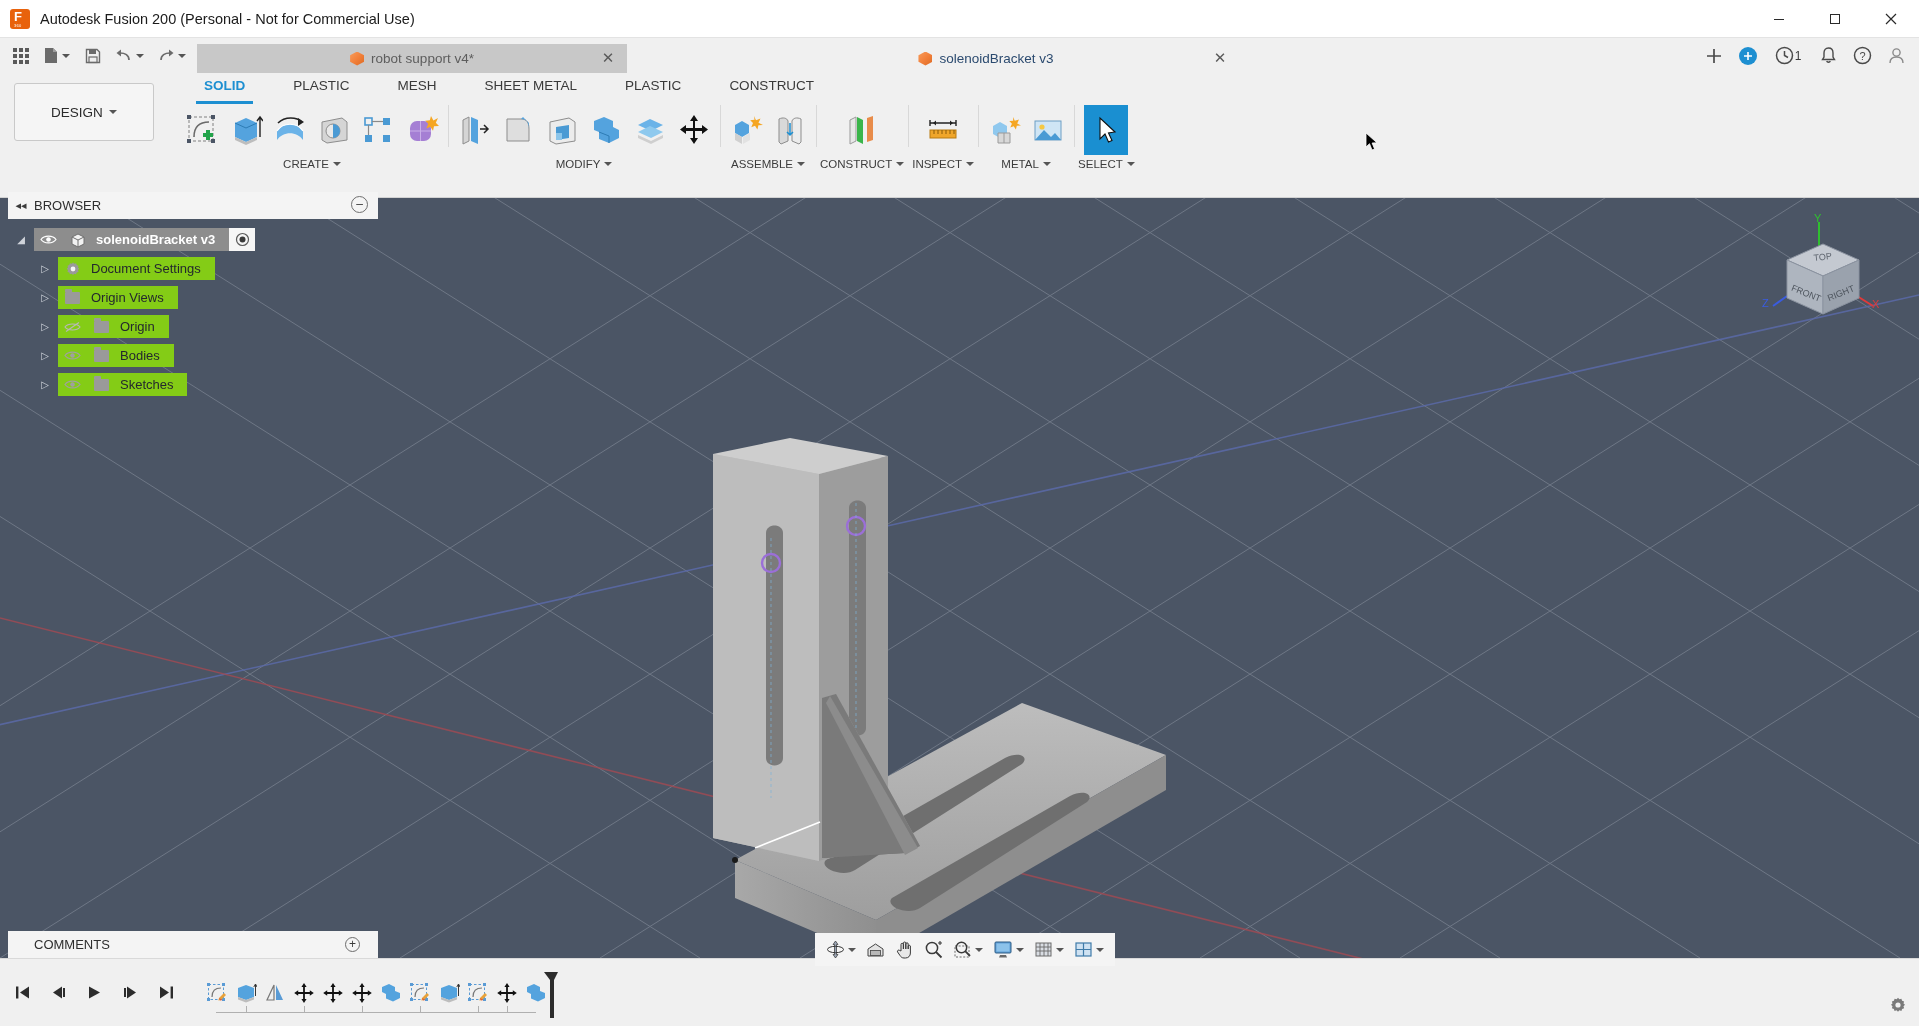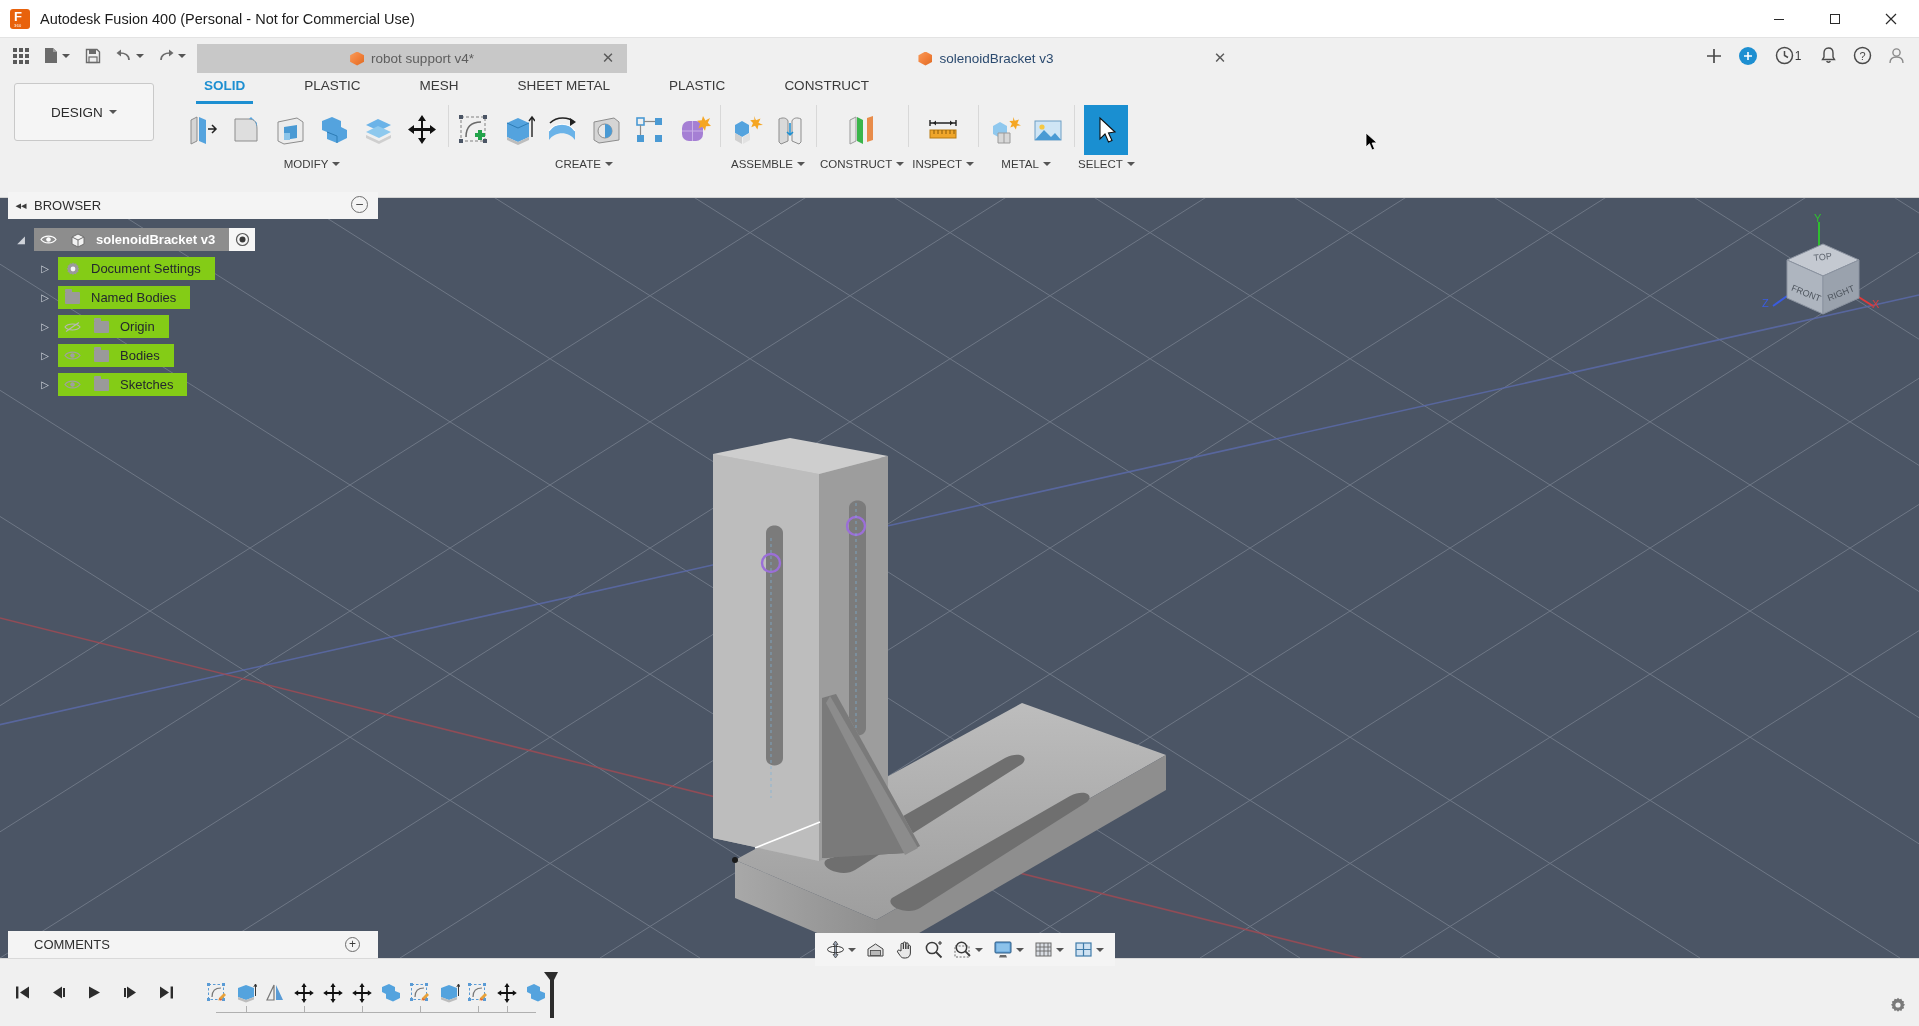--- a/index.html
+++ b/index.html
@@ -50,21 +50,21 @@
   .badge-txt { font-size:12px; color:#3a3a3a; margin-left:1px; }
 
   
   .ribbon { height:125px; background:#f0f0f0; display:flex;
     border-bottom:1px solid #d2d2d2; position:relative; }
   .designbox { width:140px; margin:10px 0 0 14px; height:58px;
     border:1px solid #c9c9c9; background:#f5f5f5; border-radius:3px;
     display:flex; align-items:center; justify-content:center;
     font-size:13.5px; color:#2b2b2b; }
   .ribbon-right { flex:1; display:flex; flex-direction:column; }
-  .tabs { height:28px; display:flex; align-items:center; padding-left:28px; gap:15px; }
+  .tabs { height:28px; display:flex; align-items:center; padding-left:28px; gap:4px; }
   .rtab { font-size:13.5px; color:#3a3a3a; padding:0 22px; height:28px;
     line-height:26px; position:relative; white-space:nowrap; }
   .rtab.on { color:#1d8fd1; font-weight:bold; }
   .rtab.on::after { content:""; position:absolute; left:14px; right:14px;
     bottom:-3px; height:3px; background:#1d8fd1; }
   .panels { display:flex; align-items:flex-start; padding-left:22px; flex:1; }
   .panel { display:flex; flex-direction:column; align-items:center;
     position:relative; padding:0 4px; }
   .panel + .panel::before { content:""; position:absolute; left:0; top:4px;
     bottom:28px; width:1px; background:#d8d8d8; }
@@ -134,21 +134,21 @@
   .tlmarker { position:absolute; right:-8px; top:-4px; width:16px; }
   .tlgear { position:absolute; right:12px; bottom:8px; }
 
   .cursor-arrow { position:absolute; z-index:60; }
 </style>
 </head>
 <body>
 
 <div class="titlebar">
   <div class="app-logo"></div>
-  <div class="app-title">Autodesk Fusion 400 (Personal - Not for Commercial Use)</div>
+  <div class="app-title">Autodesk Fusion 200 (Personal - Not for Commercial Use)</div>
   <div class="win-ctrls">
     <div class="win-btn">
       <svg width="12" height="12" viewBox="0 0 12 12">
           <rect x="1" y="6" width="10" height="1" fill="#2a2a2a"></rect>
         </svg>
     </div>
     <div class="win-btn">
       <svg width="12" height="12" viewBox="0 0 12 12">
           <rect x="1.5" y="1.5" width="9" height="9" fill="none" stroke="#2a2a2a" stroke-width="1"></rect>
         </svg>
@@ -274,68 +274,20 @@
       <div class="rtab">PLASTIC</div>
       <div class="rtab">CONSTRUCT</div>
     </div>
 
     <div class="panels">
 
       <div class="panel">
         <div class="prow">
           <div class="pbtn">
             <svg width="34" height="34" viewBox="0 0 34 34">
-              <path d="M6 7 L12 4 L12 28 L6 31 Z" fill="#d5d5d5" stroke="#8d8d8d"></path>
-              <path d="M14 4 L21 7 L21 31 L14 28 Z" fill="#54a3de"></path>
-              <path d="M23 16 h7 M27 12 l4 4 -4 4" stroke="#222" stroke-width="1.5" fill="none"></path>
-            </svg>
-          </div>
-          <div class="pbtn">
-            <svg width="34" height="34" viewBox="0 0 34 34">
-              <path d="M6 6 H20 C26 6 28 10 28 16 V28 H6 Z" fill="#dedede" stroke="#8d8d8d"></path>
-              <path d="M20 6 C26 6 28 10 28 16 L28 10 L22 4 Z" fill="#54a3de"></path>
-              <path d="M6 28 L12 32 L34 32" fill="#b8b8b8" opacity="0"></path>
-            </svg>
-          </div>
-          <div class="pbtn">
-            <svg width="34" height="34" viewBox="0 0 34 34">
-              <path d="M5 9 L24 5 L30 9 L30 28 L11 31 L5 28 Z" fill="#ececec" stroke="#8d8d8d"></path>
-              <path d="M11 14 L24 12 L24 25 L11 27 Z" fill="#4a9ad4"></path>
-              <path d="M11 20 L17 20 L17 27 L11 27 Z" fill="#8cc5ea"></path>
-            </svg>
-          </div>
-          <div class="pbtn">
-            <svg width="34" height="34" viewBox="0 0 34 34">
-              <path d="M5 8 L15 4 L24 8 L24 14 L30 17 L30 25 L20 30 L10 26 L10 19 L5 17 Z" fill="#54a3de"></path>
-              <path d="M10 19 L20 23 L20 30" fill="none" stroke="#2d7cb5" stroke-width="1"></path>
-            </svg>
-          </div>
-          <div class="pbtn">
-            <svg width="34" height="34" viewBox="0 0 34 34">
-              <path d="M5 12 L17 6 L30 12 L18 18 Z" fill="#6bb3e8"></path>
-              <path d="M5 19 L17 13 L30 19 L18 25 Z" fill="#8ec9ee"></path>
-              <path d="M5 22 L18 28 L30 22 L30 25 L18 31 L5 25 Z" fill="#cfcfcf"></path>
-            </svg>
-          </div>
-          <div class="pbtn">
-            <svg width="34" height="34" viewBox="0 0 34 34">
-              <path d="M17 2 L21 8 H18 V15 H25 V12 L31 16.5 L25 21 V18 H18 V25 H21 L17 31 L13 25 H16 V18 H9 V21 L3 16.5 L9 12 V15 H16 V8 H13 Z" fill="#111"></path>
-            </svg>
-          </div>
-        </div>
-        <div class="plabel">
-          <span>MODIFY</span>
-          <span class="caret"></span>
-        </div>
-      </div>
-
-      <div class="panel">
-        <div class="prow">
-          <div class="pbtn">
-            <svg width="34" height="34" viewBox="0 0 34 34">
               <rect x="4" y="4" width="24" height="24" fill="none" stroke="#808080" stroke-width="1" stroke-dasharray="3 2"></rect>
               <rect x="2" y="2" width="4" height="4" fill="#4b5565"></rect>
                 <rect x="26" y="2" width="4" height="4" fill="#4b5565"></rect>
               <rect x="2" y="26" width="4" height="4" fill="#4b5565"></rect>
                 <rect x="26" y="26" width="4" height="4" fill="#4b5565"></rect>
               <path d="M9 24 C9 14 14 9 24 9" fill="none" stroke="#6a6a6a" stroke-width="1.6"></path>
               <path d="M18 22 h10 M23 17 v10" stroke="#22a34a" stroke-width="4"></path>
             </svg>
           </div>
           <div class="pbtn">
@@ -374,20 +326,68 @@
           <div class="pbtn">
             <svg width="34" height="34" viewBox="0 0 34 34">
               <rect x="5" y="8" width="21" height="20" rx="7" fill="#a57fd4"></rect>
               <path d="M5 18 H26 M15.5 8 V28" stroke="#c9b0e8" stroke-width="1"></path>
               <path d="M26 3 l2.4 4.6 L33 5 l-2.2 4.8 L34 13 l-5 .2 -1 4.6 -2.6-4 -4 1.6 1.8-4.6 -3-3 4.6-.6 Z" fill="#f5a623"></path>
             </svg>
           </div>
         </div>
         <div class="plabel">
           <span>CREATE</span>
+          <span class="caret"></span>
+        </div>
+      </div>
+
+      <div class="panel">
+        <div class="prow">
+          <div class="pbtn">
+            <svg width="34" height="34" viewBox="0 0 34 34">
+              <path d="M6 7 L12 4 L12 28 L6 31 Z" fill="#d5d5d5" stroke="#8d8d8d"></path>
+              <path d="M14 4 L21 7 L21 31 L14 28 Z" fill="#54a3de"></path>
+              <path d="M23 16 h7 M27 12 l4 4 -4 4" stroke="#222" stroke-width="1.5" fill="none"></path>
+            </svg>
+          </div>
+          <div class="pbtn">
+            <svg width="34" height="34" viewBox="0 0 34 34">
+              <path d="M6 6 H20 C26 6 28 10 28 16 V28 H6 Z" fill="#dedede" stroke="#8d8d8d"></path>
+              <path d="M20 6 C26 6 28 10 28 16 L28 10 L22 4 Z" fill="#54a3de"></path>
+              <path d="M6 28 L12 32 L34 32" fill="#b8b8b8" opacity="0"></path>
+            </svg>
+          </div>
+          <div class="pbtn">
+            <svg width="34" height="34" viewBox="0 0 34 34">
+              <path d="M5 9 L24 5 L30 9 L30 28 L11 31 L5 28 Z" fill="#ececec" stroke="#8d8d8d"></path>
+              <path d="M11 14 L24 12 L24 25 L11 27 Z" fill="#4a9ad4"></path>
+              <path d="M11 20 L17 20 L17 27 L11 27 Z" fill="#8cc5ea"></path>
+            </svg>
+          </div>
+          <div class="pbtn">
+            <svg width="34" height="34" viewBox="0 0 34 34">
+              <path d="M5 8 L15 4 L24 8 L24 14 L30 17 L30 25 L20 30 L10 26 L10 19 L5 17 Z" fill="#54a3de"></path>
+              <path d="M10 19 L20 23 L20 30" fill="none" stroke="#2d7cb5" stroke-width="1"></path>
+            </svg>
+          </div>
+          <div class="pbtn">
+            <svg width="34" height="34" viewBox="0 0 34 34">
+              <path d="M5 12 L17 6 L30 12 L18 18 Z" fill="#6bb3e8"></path>
+              <path d="M5 19 L17 13 L30 19 L18 25 Z" fill="#8ec9ee"></path>
+              <path d="M5 22 L18 28 L30 22 L30 25 L18 31 L5 25 Z" fill="#cfcfcf"></path>
+            </svg>
+          </div>
+          <div class="pbtn">
+            <svg width="34" height="34" viewBox="0 0 34 34">
+              <path d="M17 2 L21 8 H18 V15 H25 V12 L31 16.5 L25 21 V18 H18 V25 H21 L17 31 L13 25 H16 V18 H9 V21 L3 16.5 L9 12 V15 H16 V8 H13 Z" fill="#111"></path>
+            </svg>
+          </div>
+        </div>
+        <div class="plabel">
+          <span>MODIFY</span>
           <span class="caret"></span>
         </div>
       </div>
 
       <div class="panel">
         <div class="prow">
           <div class="pbtn">
             <svg width="34" height="34" viewBox="0 0 34 34">
               <path d="M6 12 L13 8 L20 12 L20 20 L13 24 L6 20 Z" fill="#54a3de"></path>
               <path d="M6 20 L13 24 L13 31 L6 27 Z" fill="#d0d0d0"></path>
@@ -630,21 +630,21 @@
       <span class="tlabel">Document Settings</span>
     </span>
   </div>
 
   <div class="trow" style="padding-left:24px;">
     <span class="tarrow">▷</span>
     <span class="tchip">
       <span class="tico">
           <span class="folder"></span>
         </span>
-      <span class="tlabel">Named Bodies</span>
+      <span class="tlabel">Origin Views</span>
     </span>
   </div>
 
   <div class="trow" style="padding-left:24px;">
     <span class="tarrow">▷</span>
     <span class="tchip">
       <span class="teye">
         <svg width="17" height="12" viewBox="0 0 17 12">
             <path d="M1 6 C4 2 13 2 16 6 C13 10 4 10 1 6 Z" fill="none" stroke="#b8b8b8" stroke-width="1.2"></path>
             <path d="M2 10.5 L15 1.5" stroke="#b8b8b8" stroke-width="1.2"></path>

